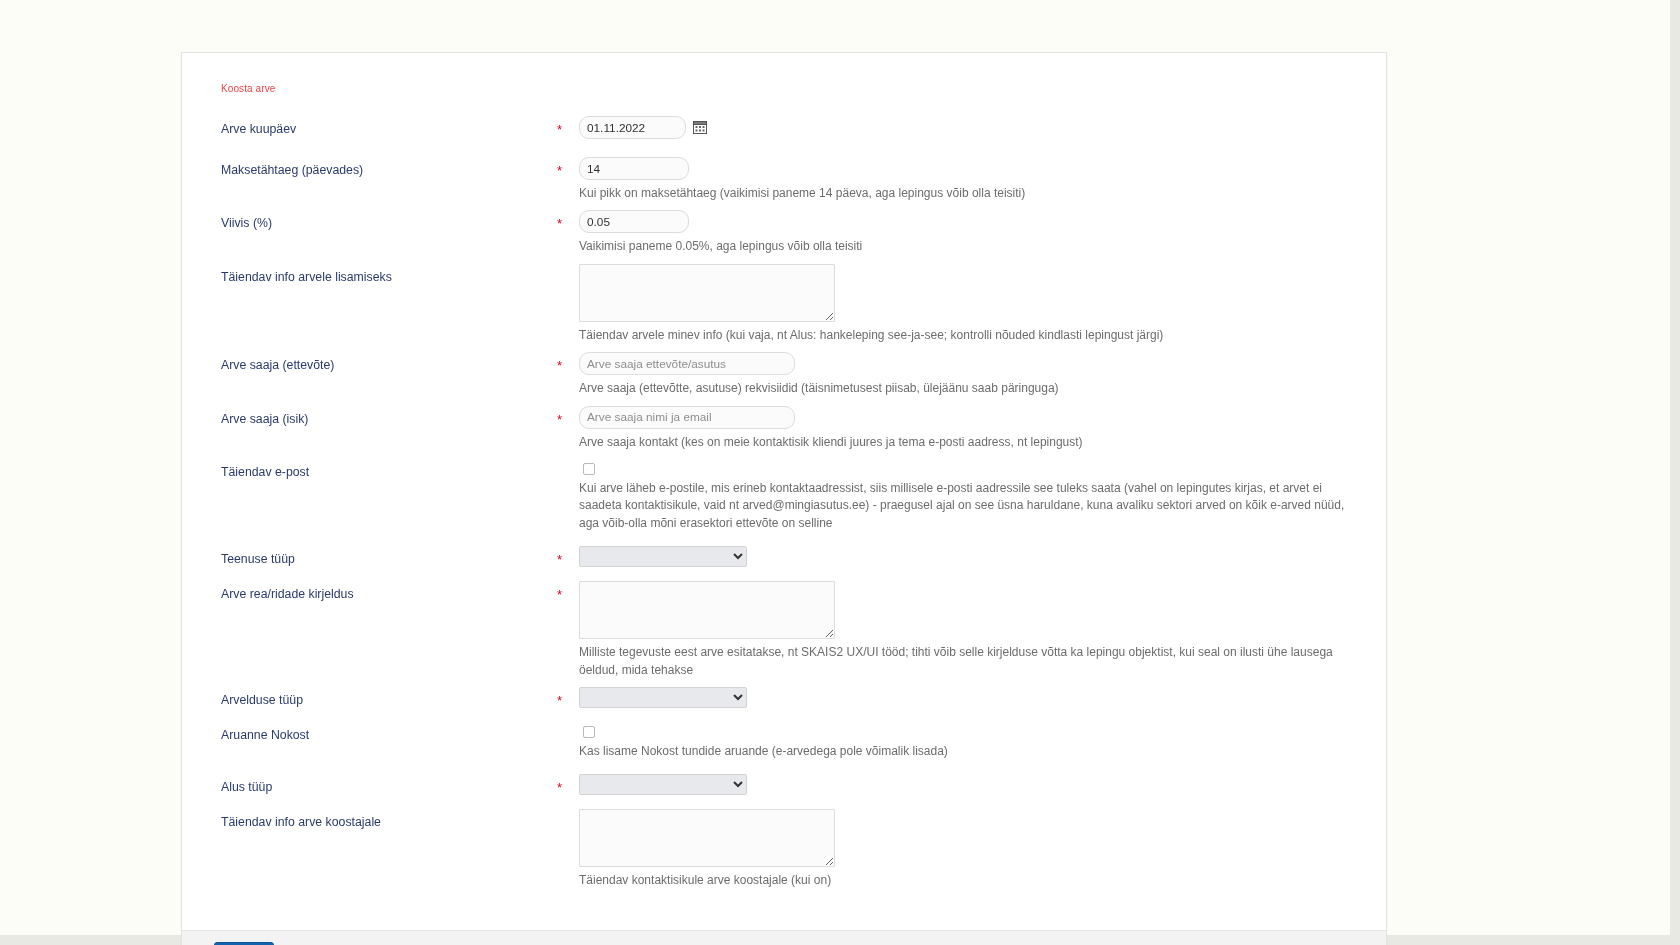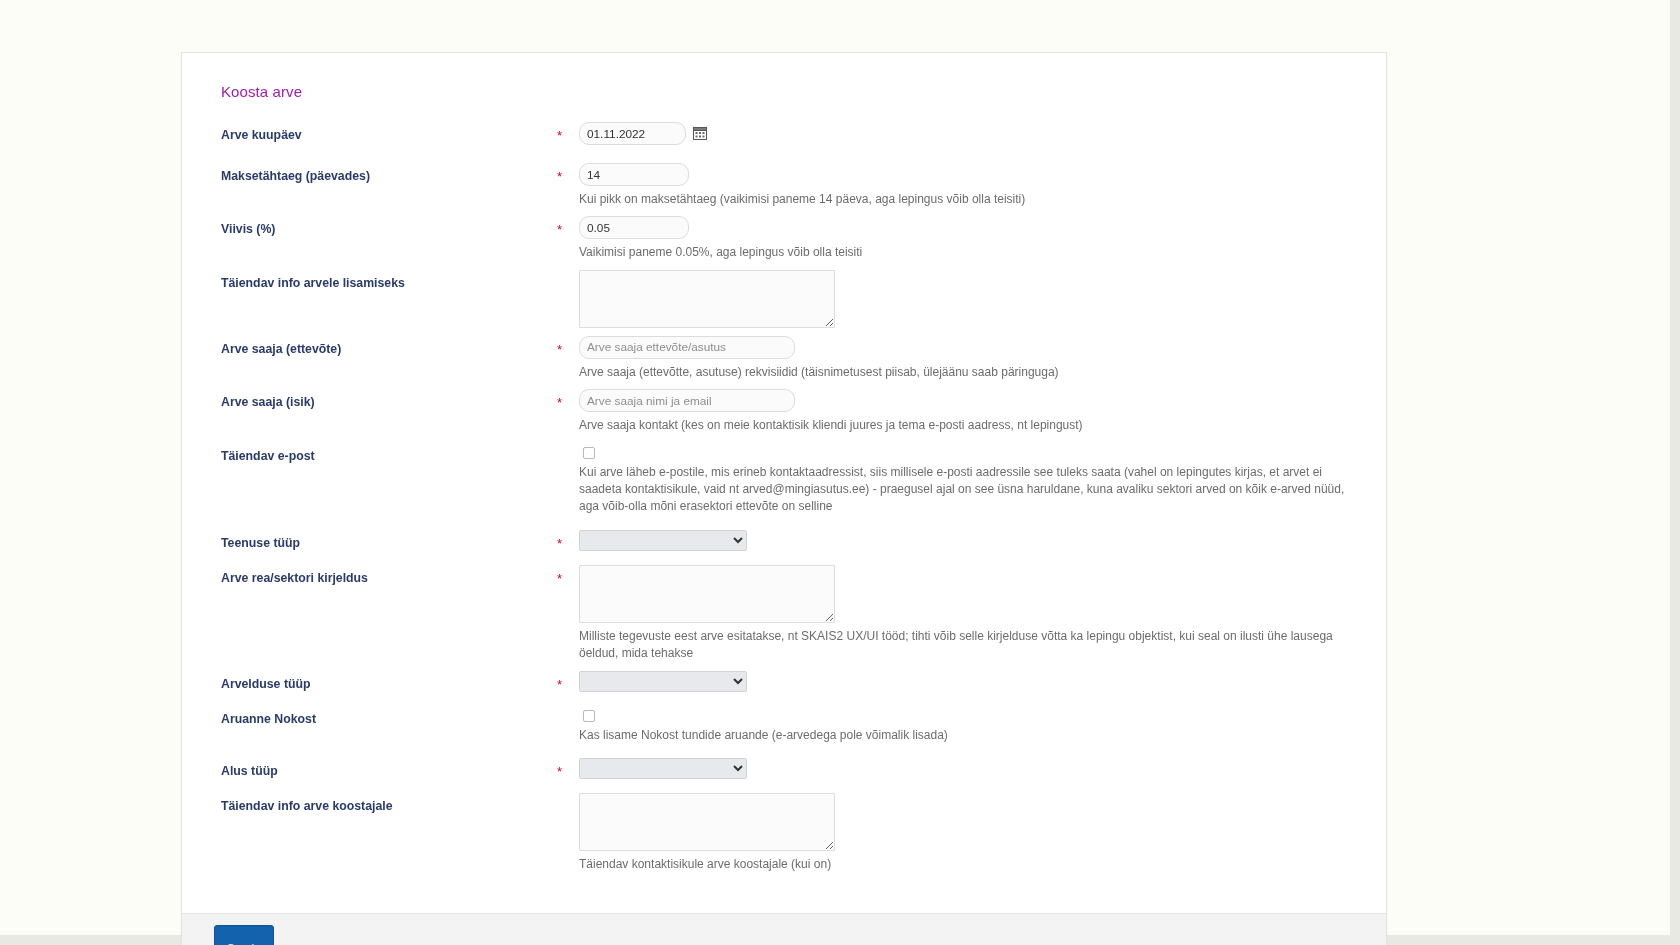--- a/index.html
+++ b/index.html
@@ -33,39 +33,39 @@
     background: #ffffff;
     border: 1px solid #e3e3e3;
     box-shadow: 0 1px 2px rgba(0,0,0,0.04);
   }
   .card-body {
     padding: 22px 20px 18px 20px;
     min-height: 730px;
     position: relative;
   }
   .form-title {
-    font-size: 15px;
-    color: #a21caf;
+    font-size: 10px;
+    color: #ef4444;
     font-weight: 400;
     margin: 8px 0 22px 19px;
     letter-spacing: .1px;
   }
   .form-row {
     position: relative;
     display: flex;
     align-items: flex-start;
     margin-bottom: 0;
   }
   .label-cell {
     width: 355px;
     flex: 0 0 355px;
     padding-left: 19px;
     box-sizing: border-box;
     font-size: 12.3px;
-    font-weight: bold;
+    font-weight: normal;
     color: #2a3b6b;
     padding-top: 6px;
     letter-spacing: 0;
   }
   .req-cell {
     width: 22px;
     flex: 0 0 22px;
     text-align: left;
     color: #e2001a;
     font-size: 13px;
@@ -229,20 +229,21 @@
         </div>
       </div>
 
       <div class="sp-8"></div>
 
       <div class="form-row">
         <div class="label-cell">Täiendav info arvele lisamiseks</div>
         <div class="req-cell"></div>
         <div class="field-cell">
           <textarea class="ta-std" style=""></textarea>
+          <div class="helptext">Täiendav arvele minev info (kui vaja, nt Alus: hankeleping see-ja-see; kontrolli nõuded kindlasti lepingust järgi)</div>
         </div>
       </div>
 
       <div class="sp-8"></div>
 
       <div class="form-row">
         <div class="label-cell">Arve saaja (ettevõte)</div>
         <div class="req-cell">*</div>
         <div class="field-cell">
           <input type="text" class="w-wide" placeholder="Arve saaja ettevõte/asutus" style="">
@@ -280,21 +281,21 @@
         <div class="field-cell">
           <select>
             <option></option>
           </select>
         </div>
       </div>
 
       <div class="sp-14"></div>
 
       <div class="form-row">
-        <div class="label-cell">Arve rea/sektori kirjeldus</div>
+        <div class="label-cell">Arve rea/ridade kirjeldus</div>
         <div class="req-cell">*</div>
         <div class="field-cell">
           <textarea class="ta-std" style=""></textarea>
           <div class="helptext">Milliste tegevuste eest arve esitatakse, nt SKAIS2 UX/UI tööd; tihti võib selle kirjelduse võtta ka lepingu objektist, kui seal on ilusti ühe lausega öeldud, mida tehakse</div>
         </div>
       </div>
 
       <div class="sp-8"></div>
 
       <div class="form-row">

